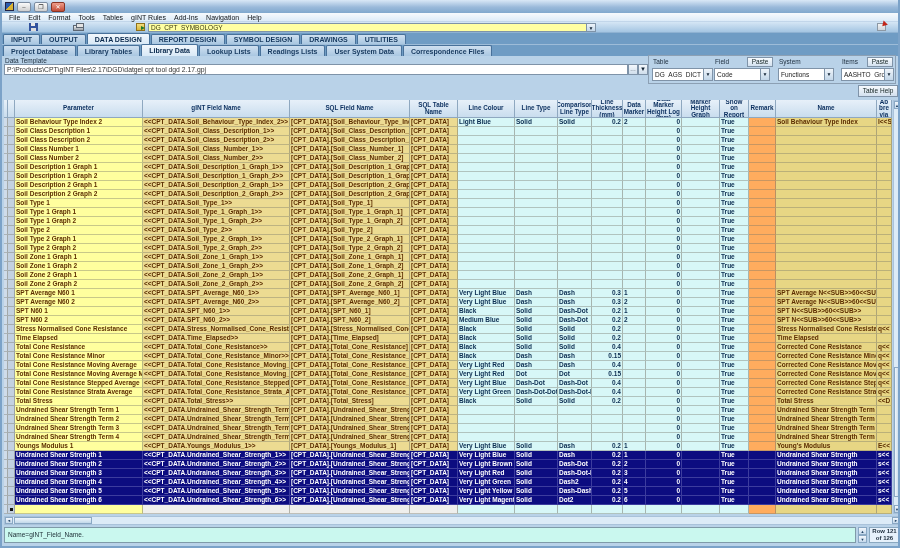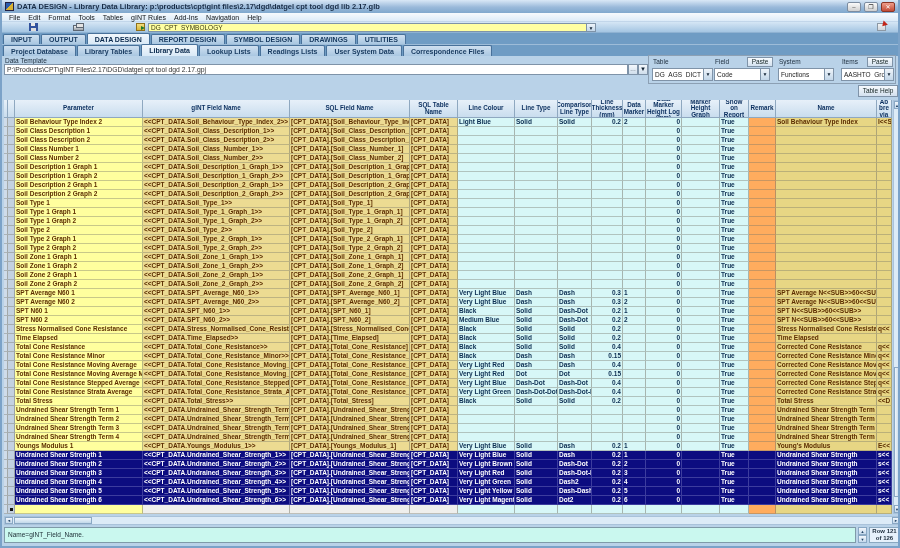--- a/index.html
+++ b/index.html
@@ -102,21 +102,20 @@
                border:1px solid #8aa8c0;font-size:6px;line-height:7px;text-align:center;color:#1c2c3c;
                display:flex;flex-direction:column;justify-content:center;font-weight:bold;}
 </style>
 </head>
 <body>
 
 <div class="win">
 
   <div class="titlebar">
     <div class="app-icon"></div>
-    <div class="title-text">DATA DESIGN -  Library Data   Library: p:\products\cpt\gint files\2.17\dgd\datgel cpt tool dgd lib 2.17.glb</div>
     <div class="win-btn">–</div>
     <div class="win-btn">❐</div>
     <div class="win-btn close">✕</div>
   </div>
 
   <div class="menubar">
     <span class="menu-item">File</span>
     <span class="menu-item">Edit</span>
     <span class="menu-item">Format</span>
     <span class="menu-item">Tools</span>

